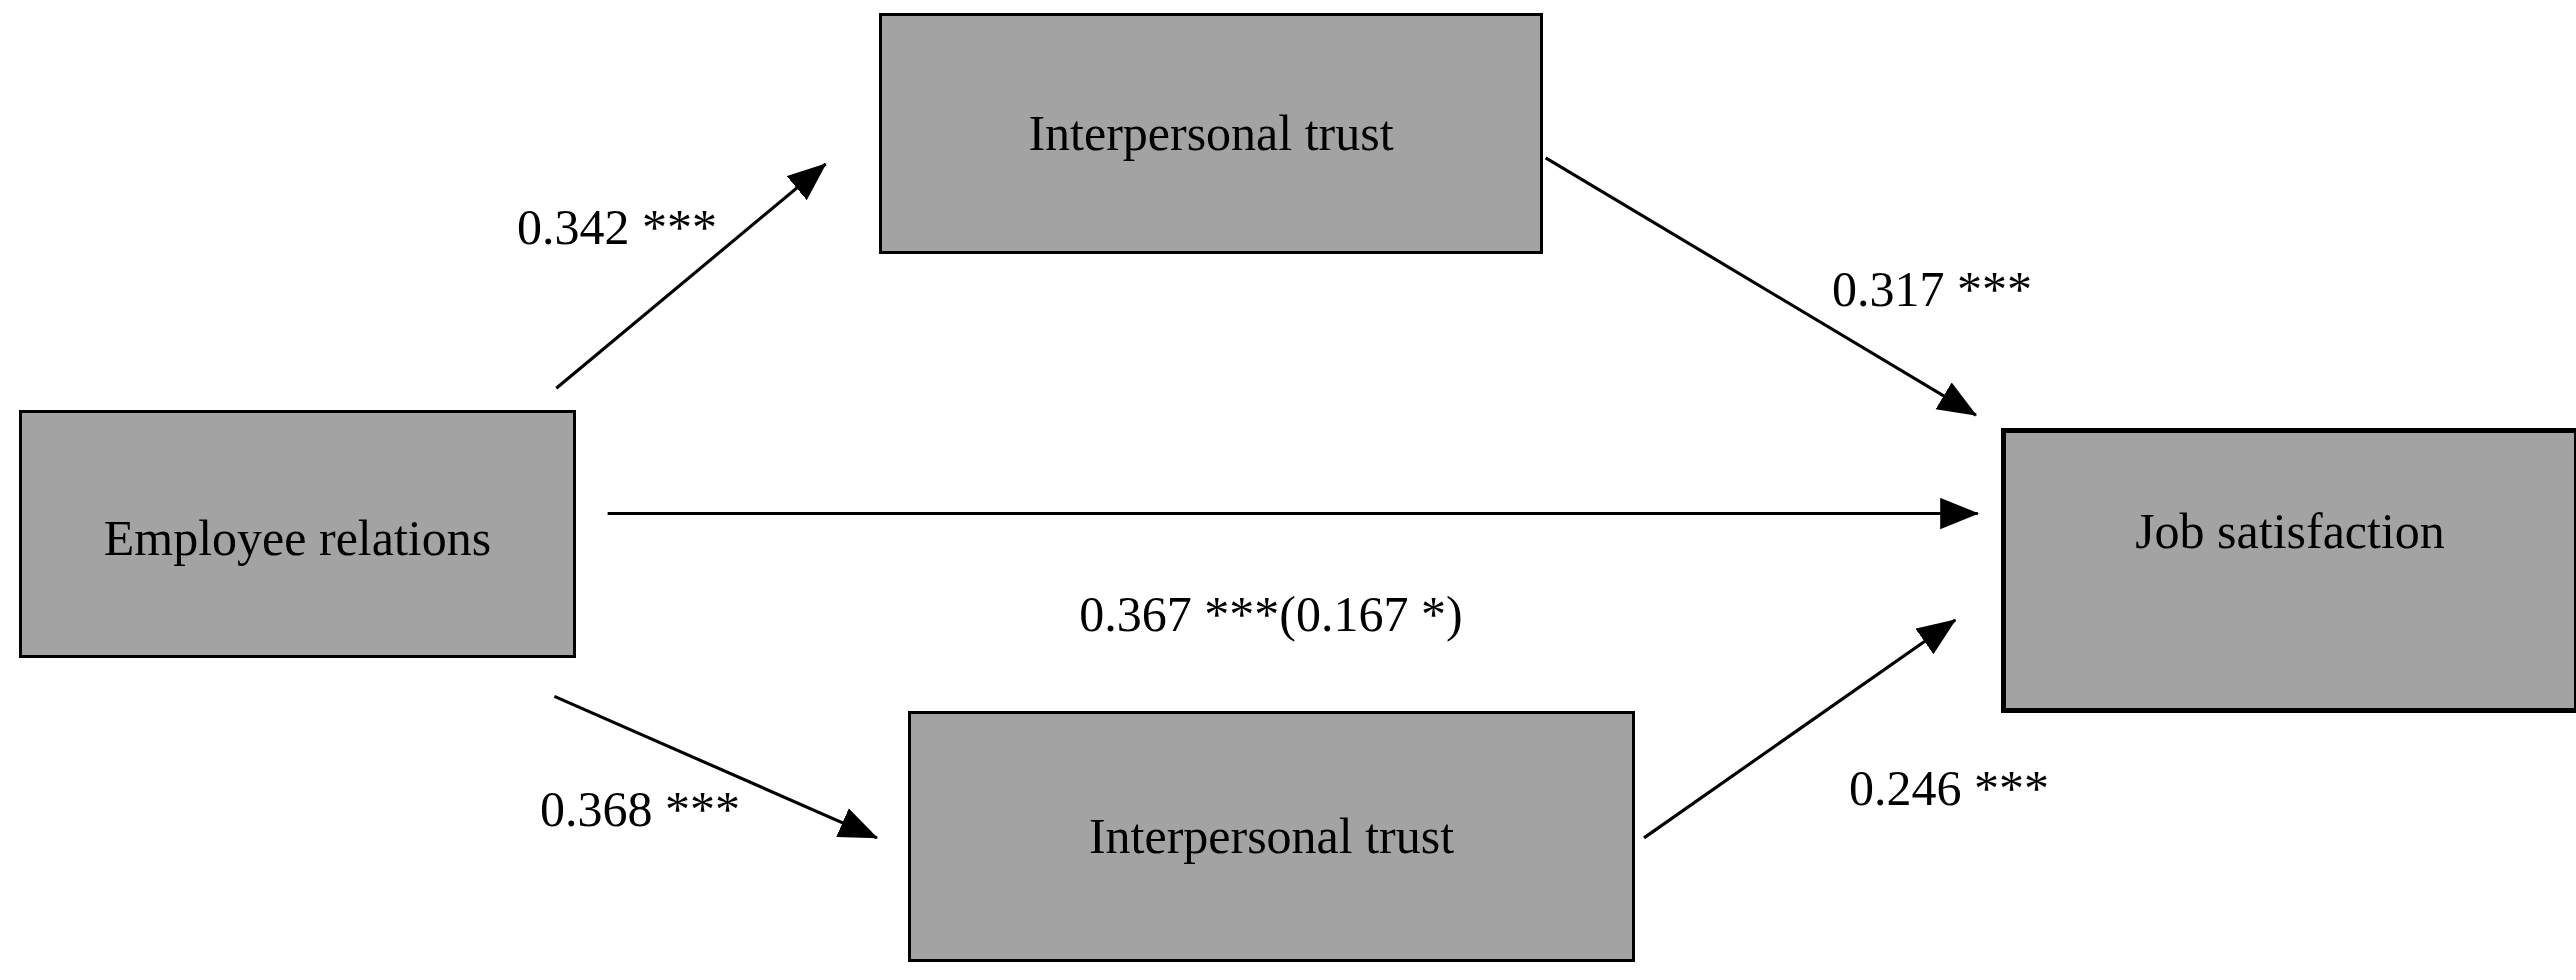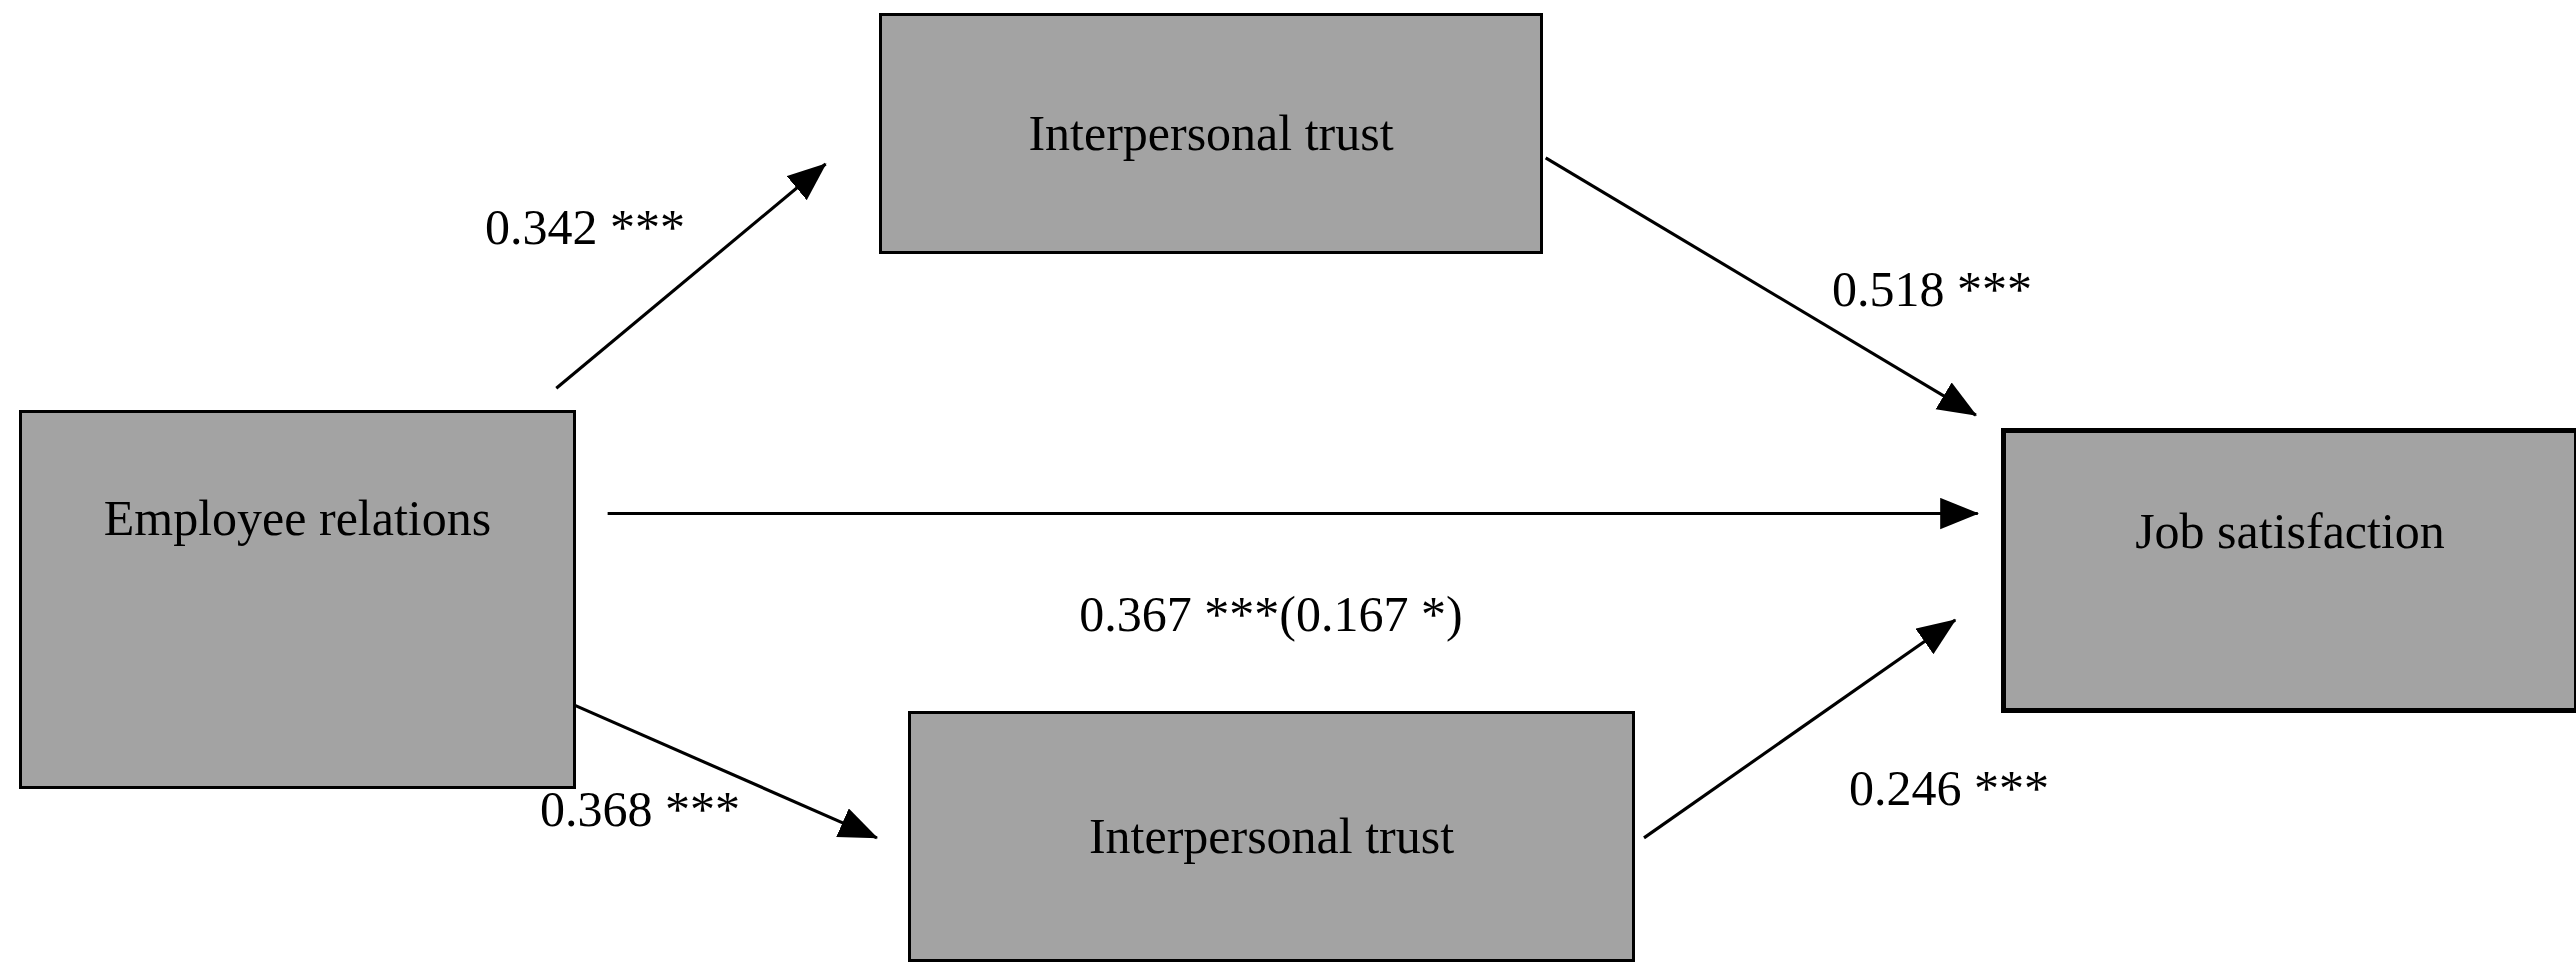--- a/index.html
+++ b/index.html
@@ -37,22 +37,22 @@
     line-height: 99px;
     white-space: nowrap;
   }
   .box--top-text {
     justify-content: flex-start;
   }
   #box-employee-relations {
     left: 19px;
     top: 410px;
     width: 557px;
-    height: 379px;
-    padding-top: 56px;
+    height: 248px;
+    padding-top: 76px;
   }
   #box-trust-colleagues {
     left: 879px;
     top: 13px;
     width: 664px;
     height: 241px;
   }
   #box-trust-managers {
     left: 908px;
     top: 711px;
@@ -67,21 +67,21 @@
     border-width: 5px;
     padding-top: 49px;
   }
   .edge-label {
     position: absolute;
     transform: translate(-50%, -50%);
     font-size: 50px;
     line-height: 60px;
     white-space: nowrap;
   }
-  #label-er-colleagues { left: 585px;  top: 227px;  }
+  #label-er-colleagues { left: 617px;  top: 227px;  }
   #label-colleagues-js { left: 1932px; top: 289px;  }
   #label-er-js         { left: 1271px; top: 614px;  }
   #label-er-managers   { left: 640px; top: 809px; }
   #label-managers-js   { left: 1949px; top: 788px; }
 </style>
 </head>
 <body>
 
 <div id="figure">
 
@@ -109,21 +109,21 @@
   <div class="box" id="box-trust-managers">
     <span>Interpersonal trust</span>
   </div>
 
   <div class="box box--top-text" id="box-job-satisfaction">
     <span>Job satisfaction</span>
   </div>
 
   <div class="edge-label" id="label-er-colleagues">0.342 ***</div>
 
-  <div class="edge-label" id="label-colleagues-js">0.518 ***</div>
+  <div class="edge-label" id="label-colleagues-js">0.317 ***</div>
 
   <div class="edge-label" id="label-er-js">0.367 ***(0.167 *)</div>
 
   <div class="edge-label" id="label-er-managers">0.368 ***</div>
 
   <div class="edge-label" id="label-managers-js">0.246 ***</div>
 
 </div>
 
 

